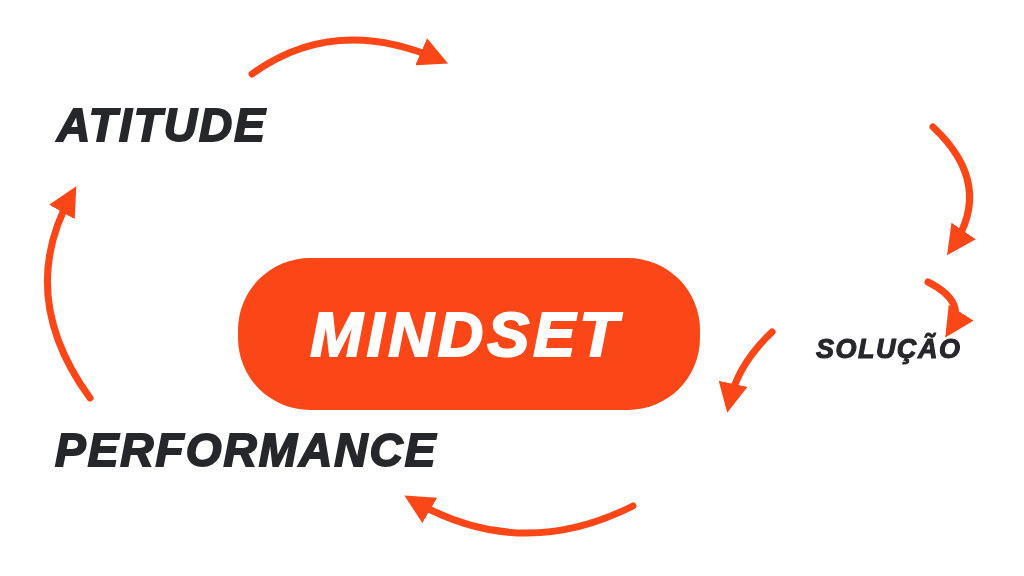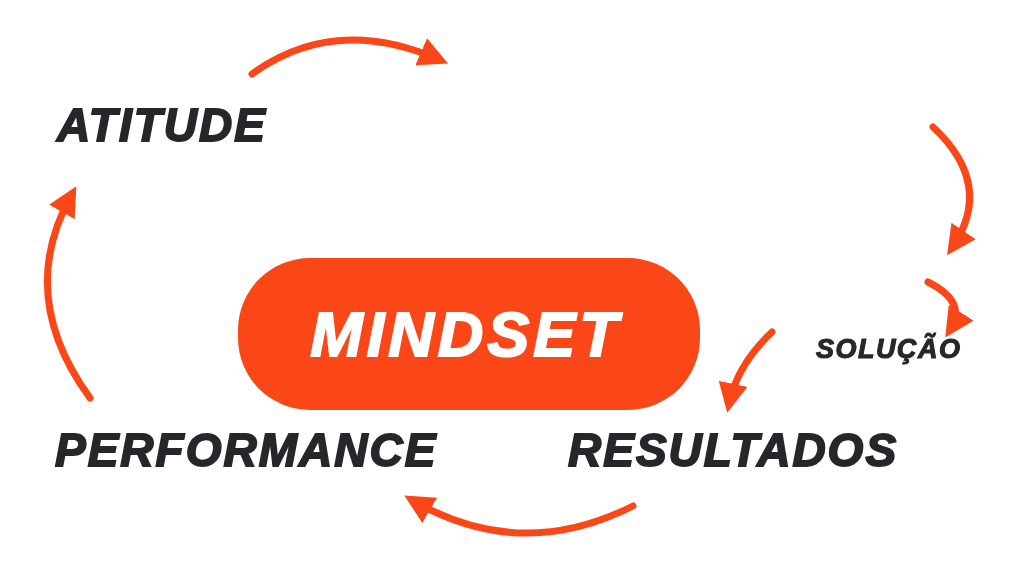--- a/index.html
+++ b/index.html
@@ -87,19 +87,18 @@
   </svg>
 
   <div class="node-label n-atitude">ATITUDE</div>
 
 
 
   <div class="node-label n-solucao">SOLUÇÃO</div>
 
   <div class="node-label n-performance">PERFORMANCE</div>
 
-  <div class="node-label n-resultados">RESULTADOS</div>
 
   <div class="center-pill">
     <span class="center-label">MINDSET</span>
   </div>
 
 </div>
 
 </body></html>

